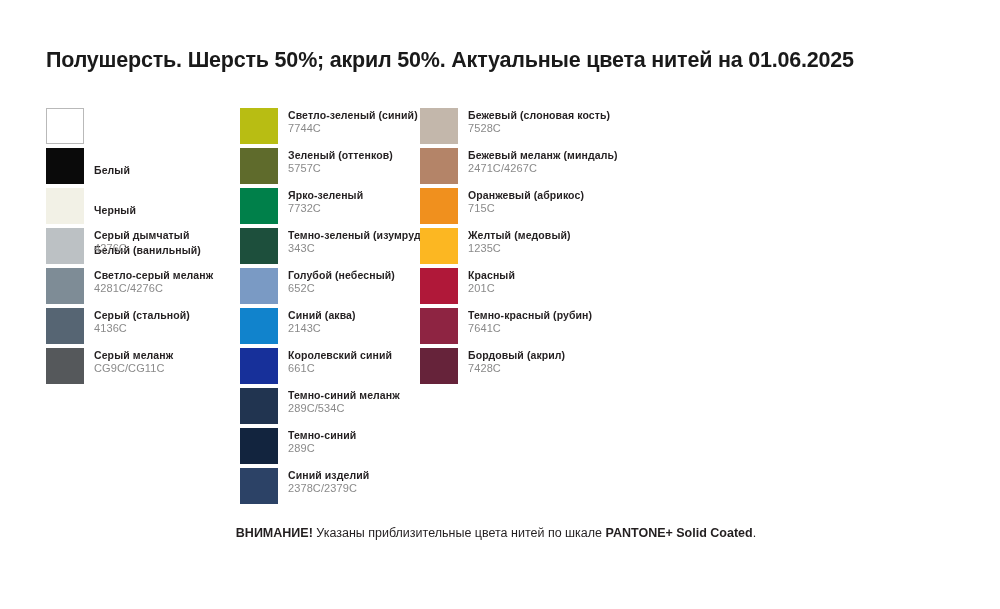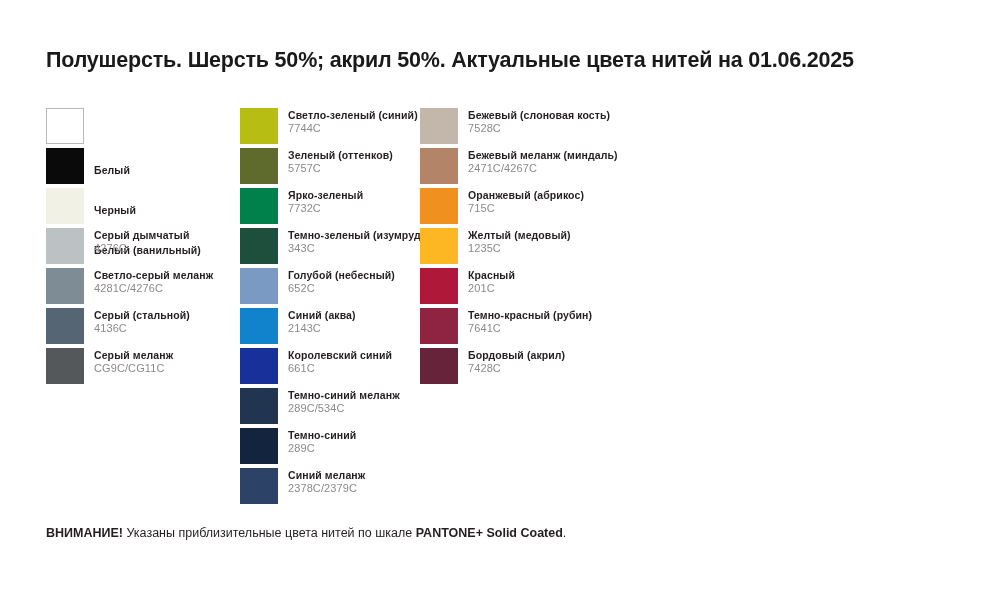--- a/index.html
+++ b/index.html
@@ -94,20 +94,21 @@
     position: absolute;
     left: 46px;
     top: 524px;
     width: 900px;
   }
   .footer-line {
     font-size: 12.5px;
     line-height: 19px;
     color: #231f20;
     white-space: nowrap;
+    text-align: center;
   }
   .footer-line b { font-weight: bold; }
 </style>
 </head>
 <body>
 
 <div class="page">
 
   <div class="title">Полушерсть. Шерсть 50%; акрил 50%. Актуальные цвета нитей на 01.06.2025</div>
 
@@ -220,21 +221,21 @@
         <div class="swatch-row">
           <div class="swatch" style="background: rgb(18, 36, 62);"></div>
           <div class="label-block">
             <div class="label-name">Темно-синий</div>
             <div class="label-code">289C</div>
           </div>
         </div>
         <div class="swatch-row">
           <div class="swatch" style="background: rgb(44, 66, 102);"></div>
           <div class="label-block">
-            <div class="label-name">Синий меланж</div>
+            <div class="label-name">Синий изделий</div>
             <div class="label-code">2378C/2379C</div>
           </div>
         </div>
       </div>
     <div class="column c2">
         <div class="swatch-row">
           <div class="swatch" style="background: rgb(195, 183, 171);"></div>
           <div class="label-block">
             <div class="label-name">Бежевый (слоновая кость)</div>
             <div class="label-code">7528C</div>

